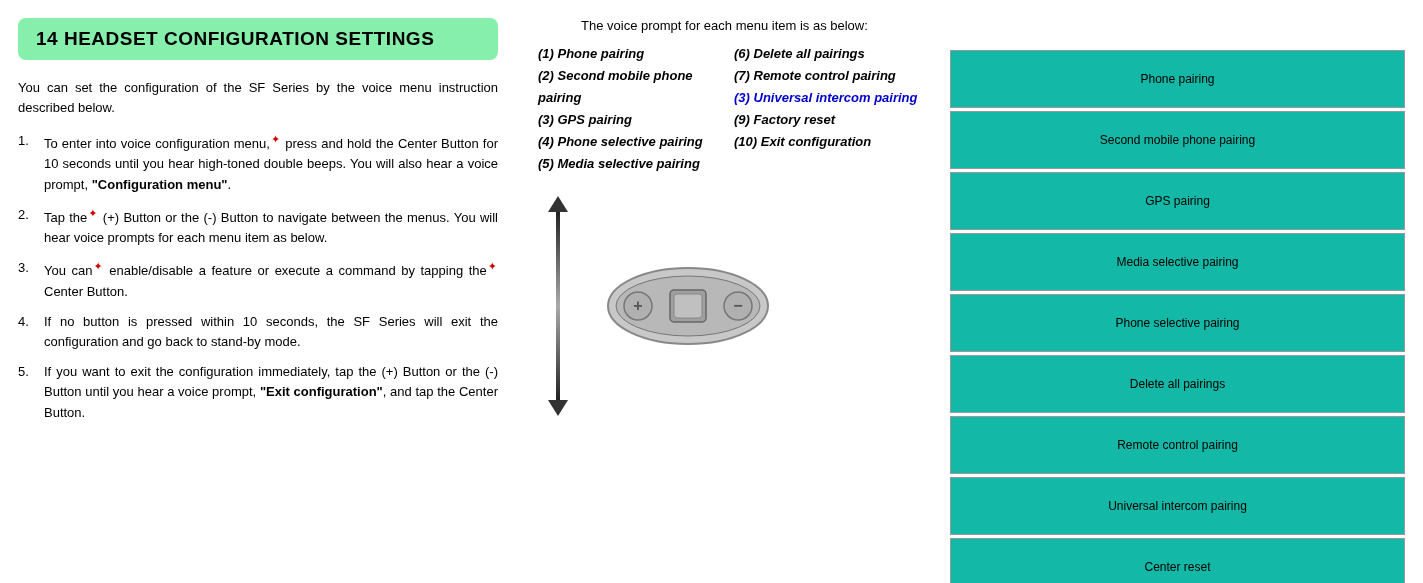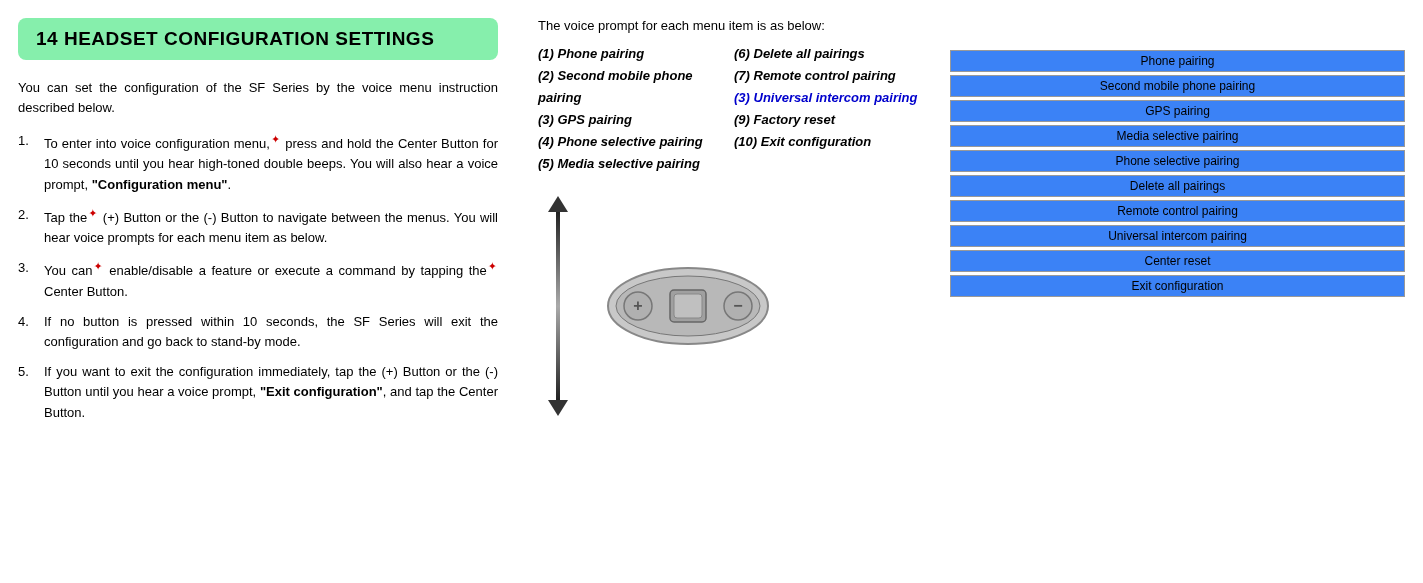--- a/index.html
+++ b/index.html
@@ -77,20 +77,21 @@
     .mid-col {
       width: 420px;
       padding: 18px 10px 18px 18px;
       flex-shrink: 0;
     }
 
     .voice-prompt-header {
       font-size: 13px;
       margin-bottom: 10px;
       color: #000;
+      margin-left: 43px;
     }
 
     .menu-items-grid {
       display: flex;
       flex-direction: row;
       gap: 0;
       margin-bottom: 20px;
     }
 
     .menu-col {
@@ -161,24 +162,24 @@
 
     .menu-boxes {
       display: flex;
       flex-direction: column;
       gap: 3px;
       margin-top: 32px;
     }
 
     .menu-box {
       border: 1px solid #999;
-      padding: 3px 12px;
+      padding: 21px 12px;
       font-size: 12px;
       text-align: center;
-      background: #3b82f6;
+      background: #14b8a6;
       color: #000;
       font-weight: normal;
     }
   </style>
 </head>
 <body>
 
 <div class="left-col">
   <div class="section-title-box">
     <h2>

